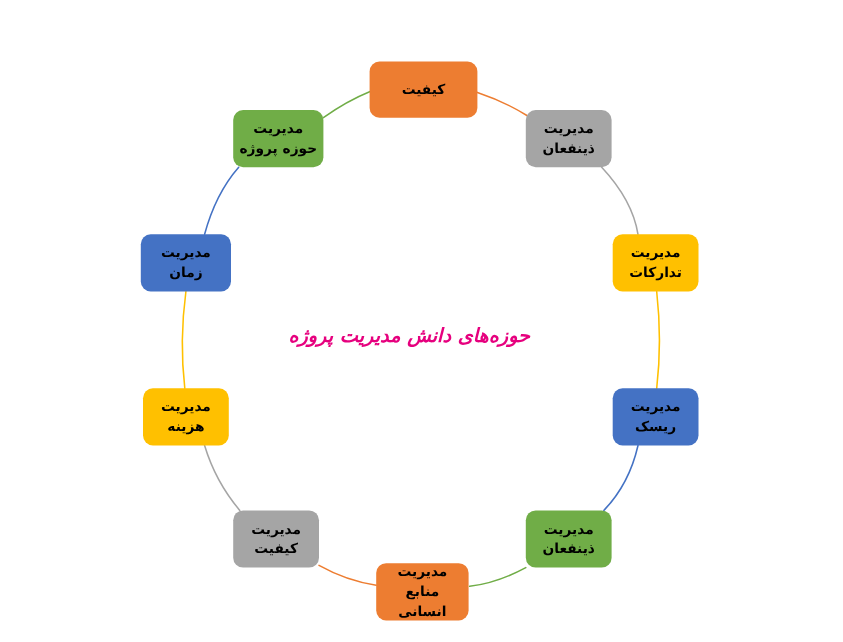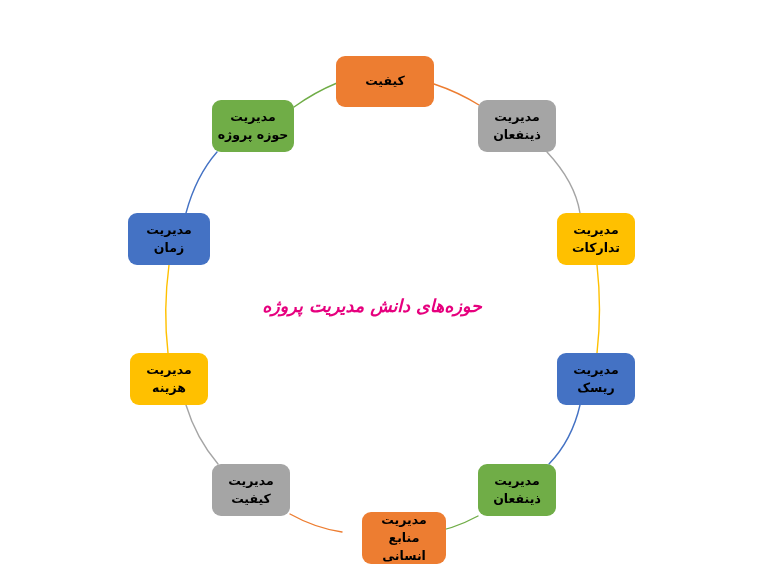--- a/index.html
+++ b/index.html
@@ -95,21 +95,21 @@
           <span>مدیریت</span>
           <span>ریسک</span>
         </div>
       </div>
       <div class="node" style="left: 478px; top: 464px; width: 78px; height: 52px; background: rgb(112, 173, 71);">
         <div>
           <span>مدیریت</span>
           <span>ذینفعان</span>
         </div>
       </div>
-      <div class="node" style="left: 362px; top: 512px; width: 84px; height: 52px; background: rgb(237, 125, 49);">
+      <div class="node" style="left: 342px; top: 512px; width: 84px; height: 52px; background: rgb(237, 125, 49);">
         <div>
           <span>مدیریت منابع</span>
           <span>انسانی</span>
         </div>
       </div>
       <div class="node" style="left: 212px; top: 464px; width: 78px; height: 52px; background: rgb(165, 165, 165);">
         <div>
           <span>مدیریت</span>
           <span>کیفیت</span>
         </div>

